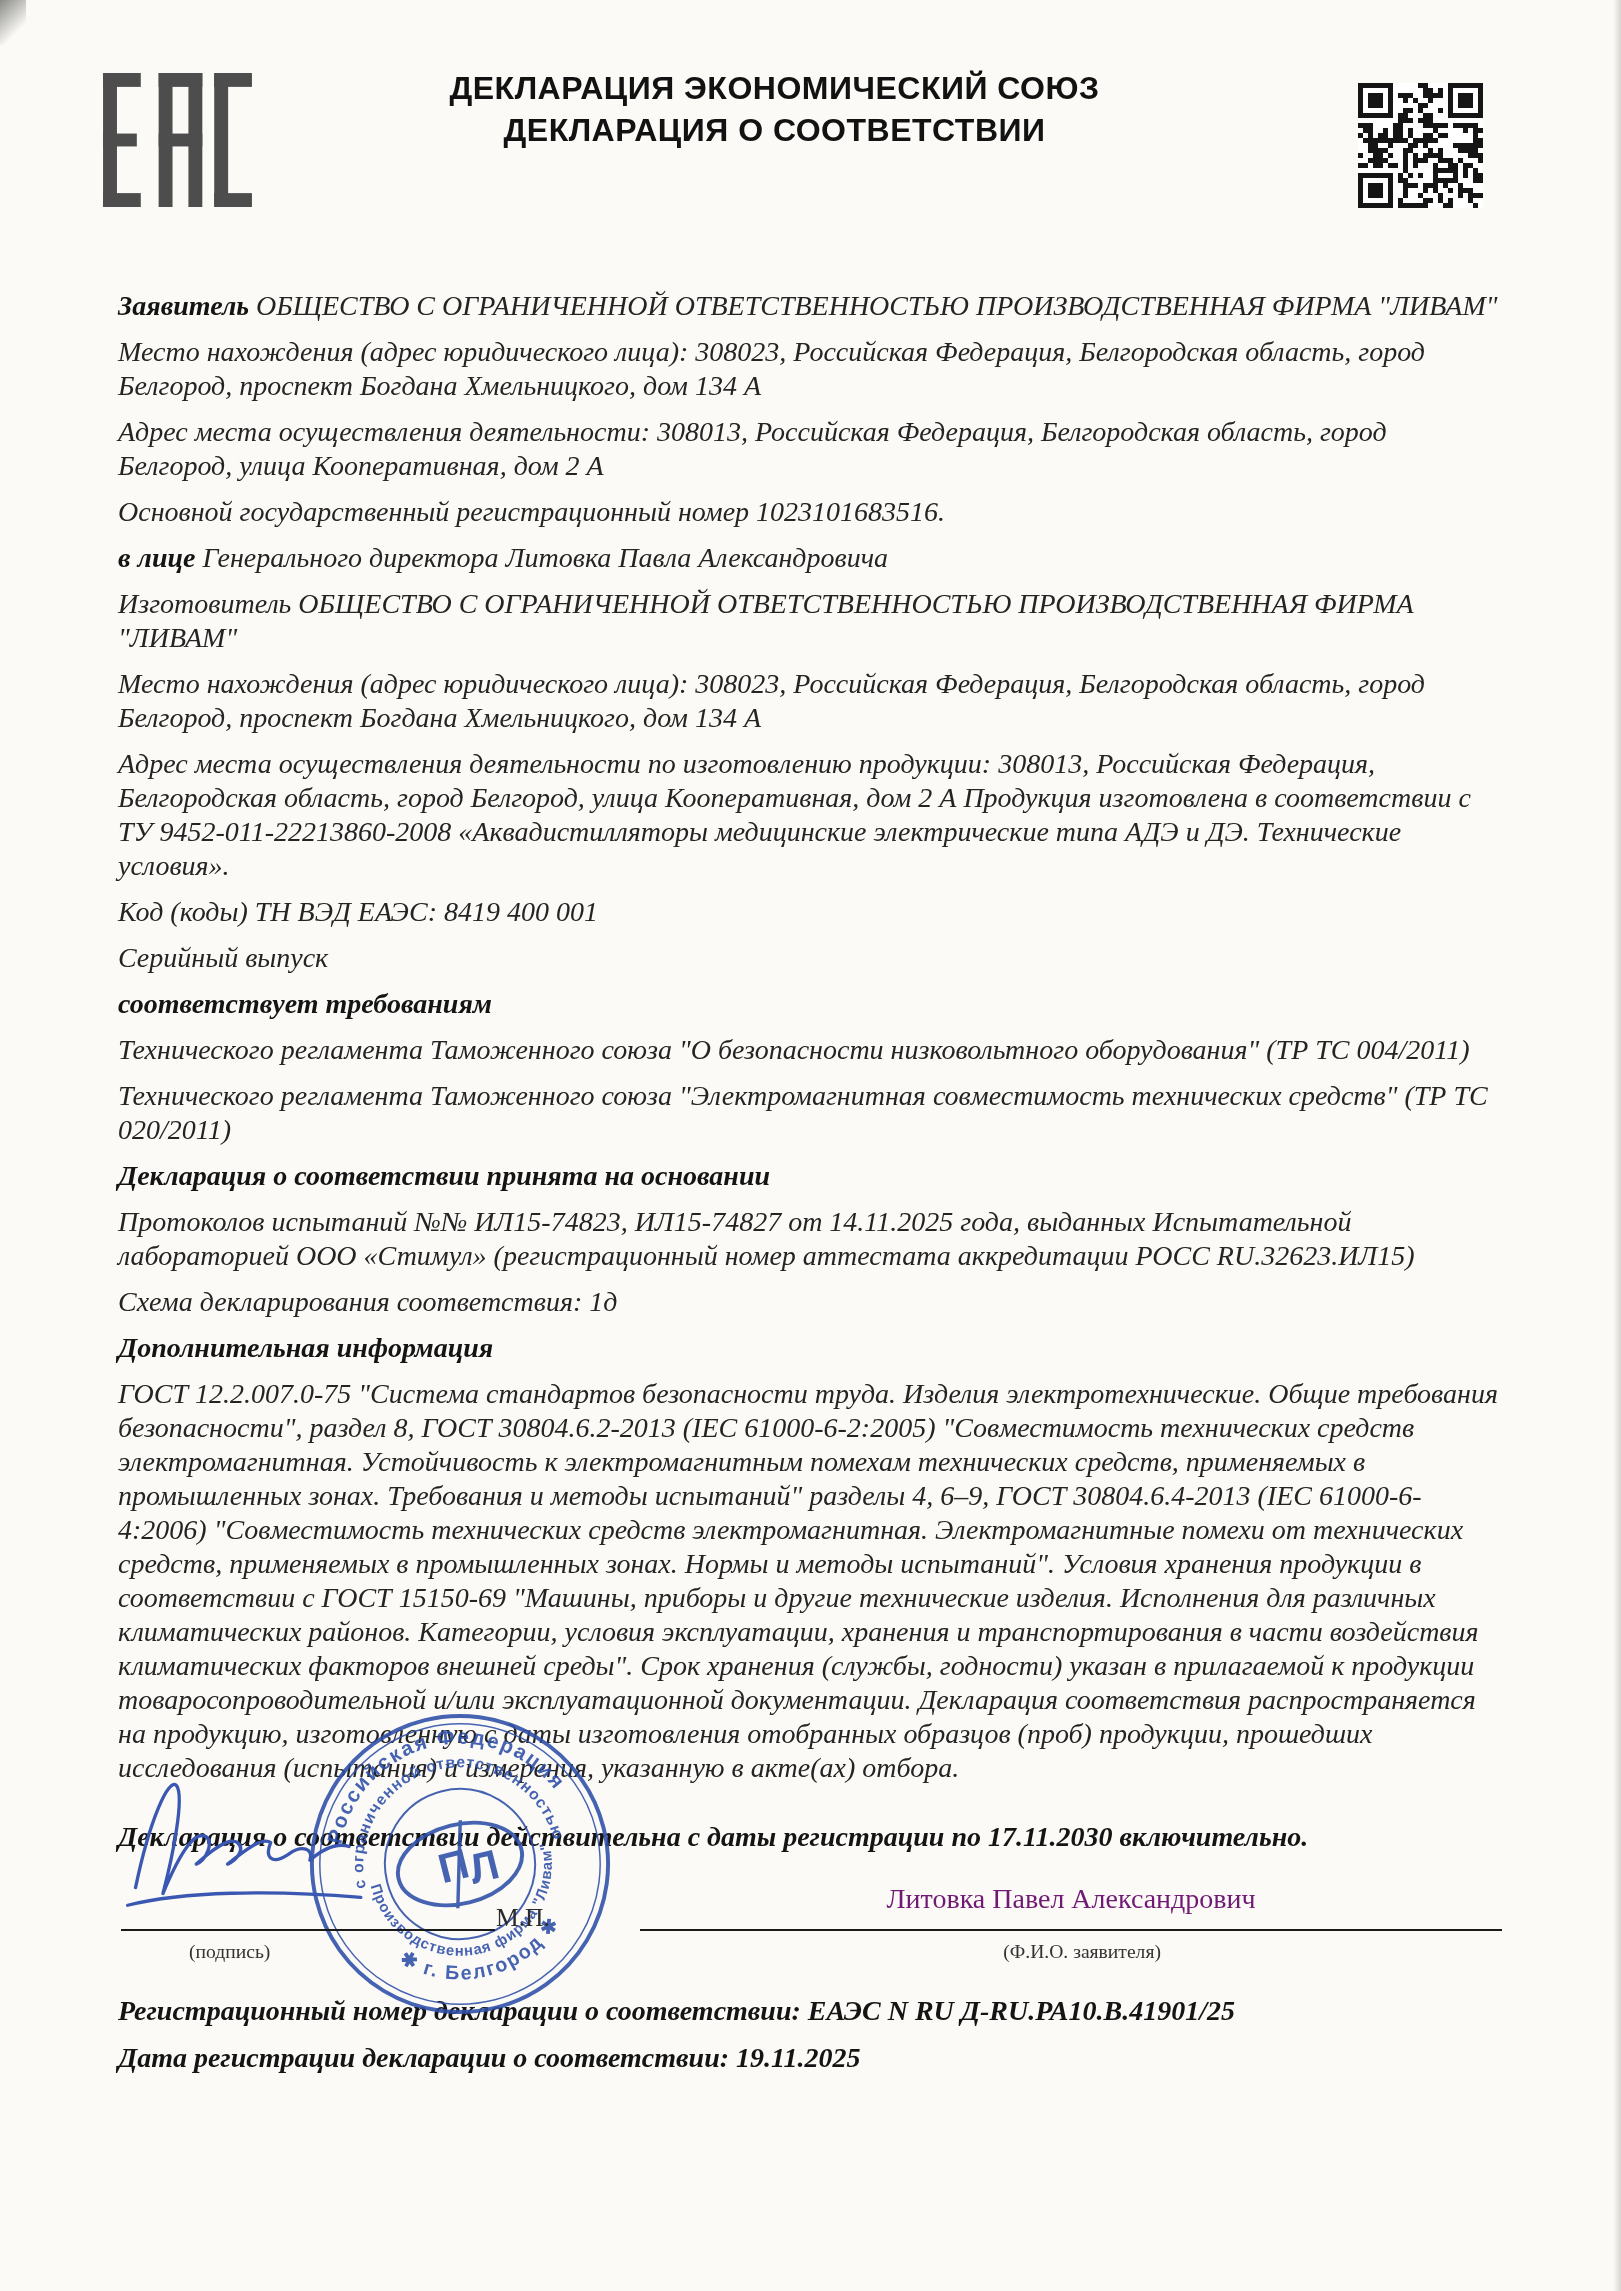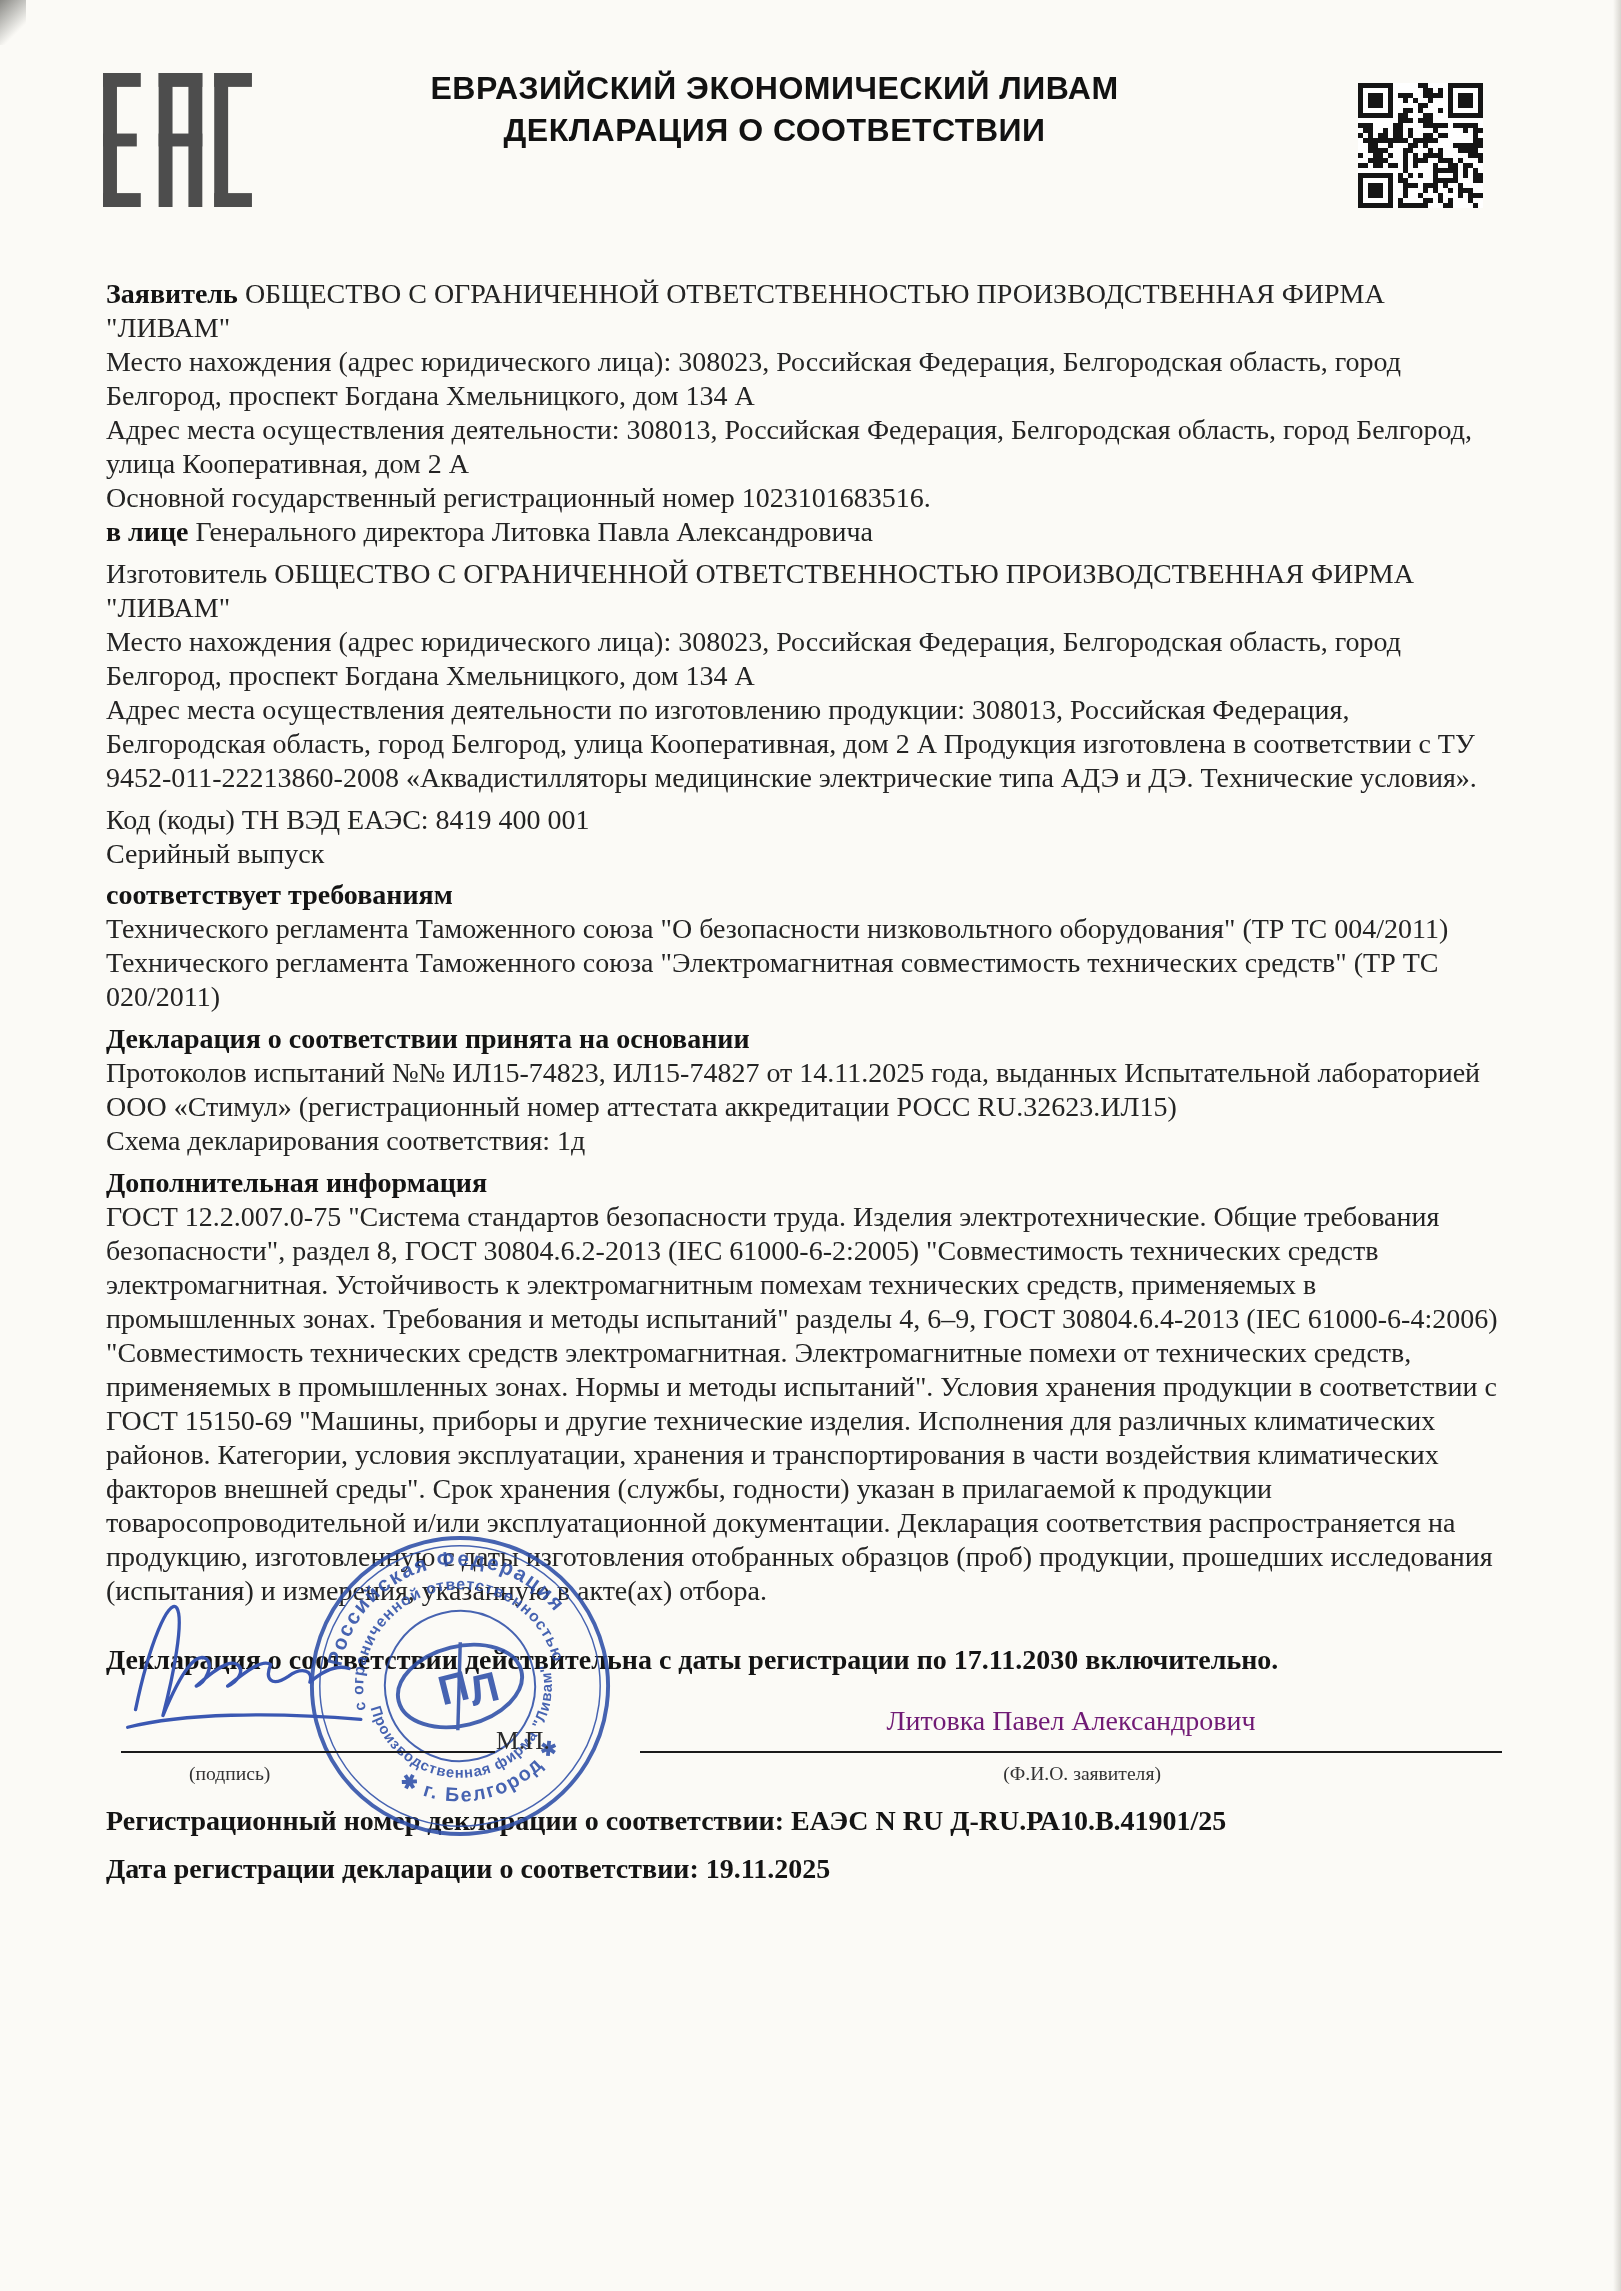--- a/index.html
+++ b/index.html
@@ -25,21 +25,21 @@
     font-weight:bold;font-size:32px;line-height:42px;
     color:#121212;letter-spacing:0.5px;
   }
   .qr{position:absolute;left:1358px;top:83px;}
 
   
   .body-text{
     position:absolute;left:106px;top:277px;width:1404px;
     font-size:28px;line-height:34px;color:#242424;
   }
-  .body-text p{margin:0;}
+  .body-text p{margin:12px;font-style:italic;}
   p.sect{margin-top:7.8px;}
   b{color:#141414;}
 
   
   .sign-block{position:relative;height:102px;margin-top:25.5px;}
   .sig-line{position:absolute;top:49px;border-top:2.9px solid #1a1a1a;}
   .sig-line.left{left:14.7px;width:374px;}
   .sig-line.right{left:534px;right:7.8px;}
   .caption{position:absolute;top:55px;font-size:19.6px;color:#333;}
   .caption.left{left:83px;}
@@ -71,21 +71,21 @@
         <rect x="86" y="0" width="14" height="135"></rect>
       <rect x="56" y="0" width="44" height="14"></rect>
         <rect x="56" y="61" width="44" height="13"></rect>
       <rect x="112" y="0" width="14" height="135"></rect>
         <rect x="112" y="0" width="38" height="14"></rect>
       <rect x="112" y="121" width="38" height="14"></rect>
     </svg>
   </div>
 
   <div class="doc-title">
-    <div>ЕВРАЗИЙСКИЙ ЭКОНОМИЧЕСКИЙ ЛИВАМ</div>
+    <div>ДЕКЛАРАЦИЯ ЭКОНОМИЧЕСКИЙ СОЮЗ</div>
     <div>ДЕКЛАРАЦИЯ О СООТВЕТСТВИИ</div>
   </div>
 
   <div class="qr">
     <svg width="125" height="125" viewBox="0 0 125 125" xmlns="http://www.w3.org/2000/svg">
       <rect width="125" height="125" fill="#ffffff"></rect>
       <g fill="#151515">
         <g id="qr-modules">
             <rect x="60" y="0" width="5" height="5"></rect>
             <rect x="65" y="0" width="5" height="5"></rect>

